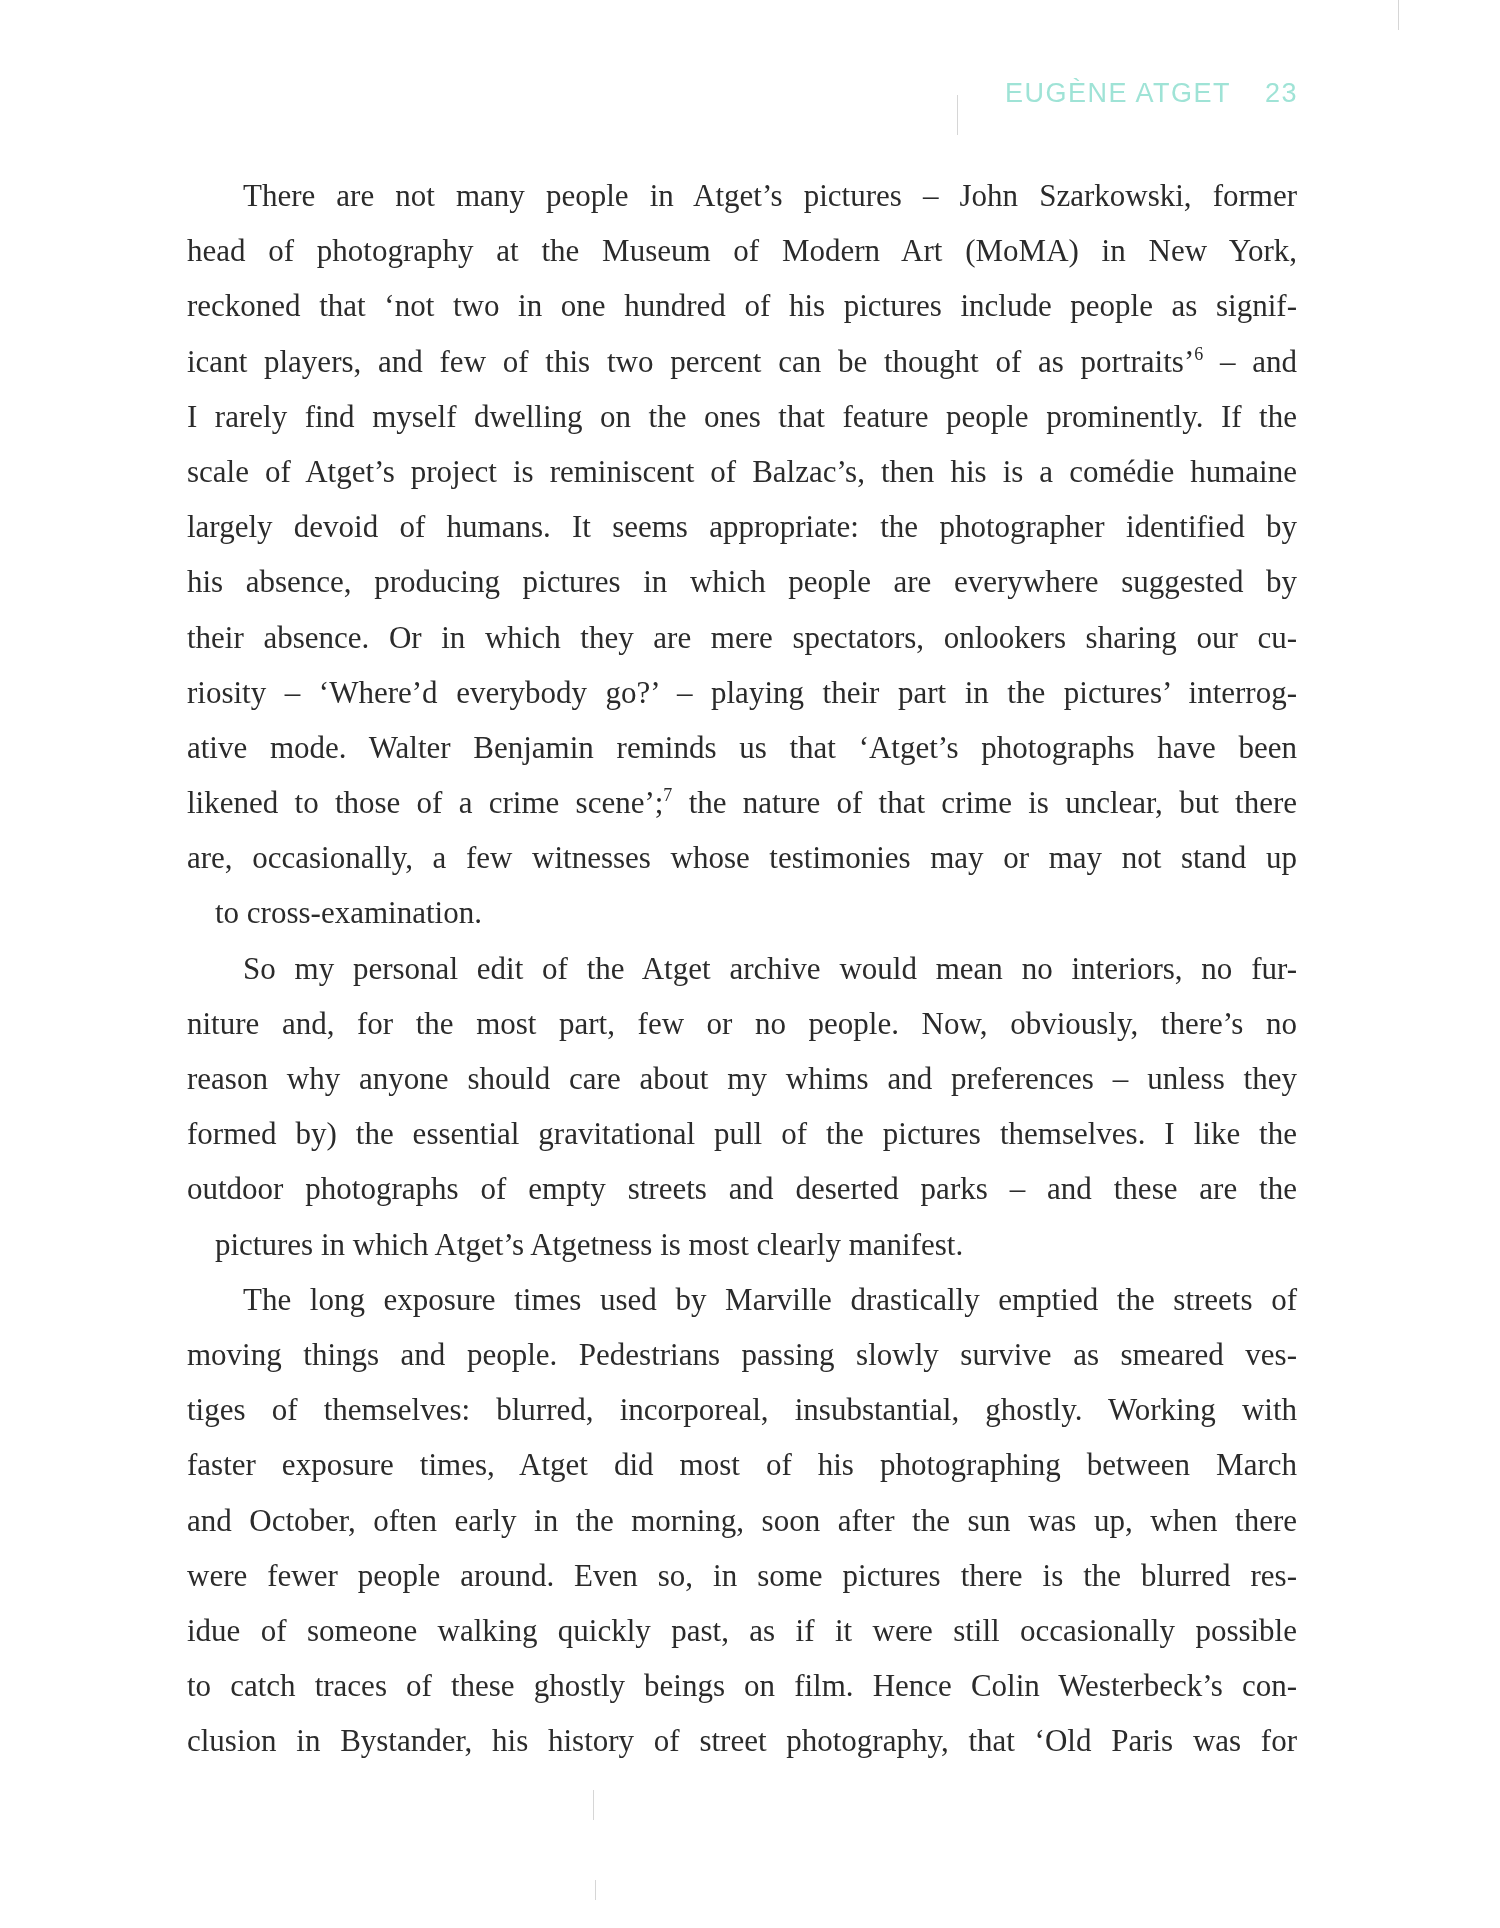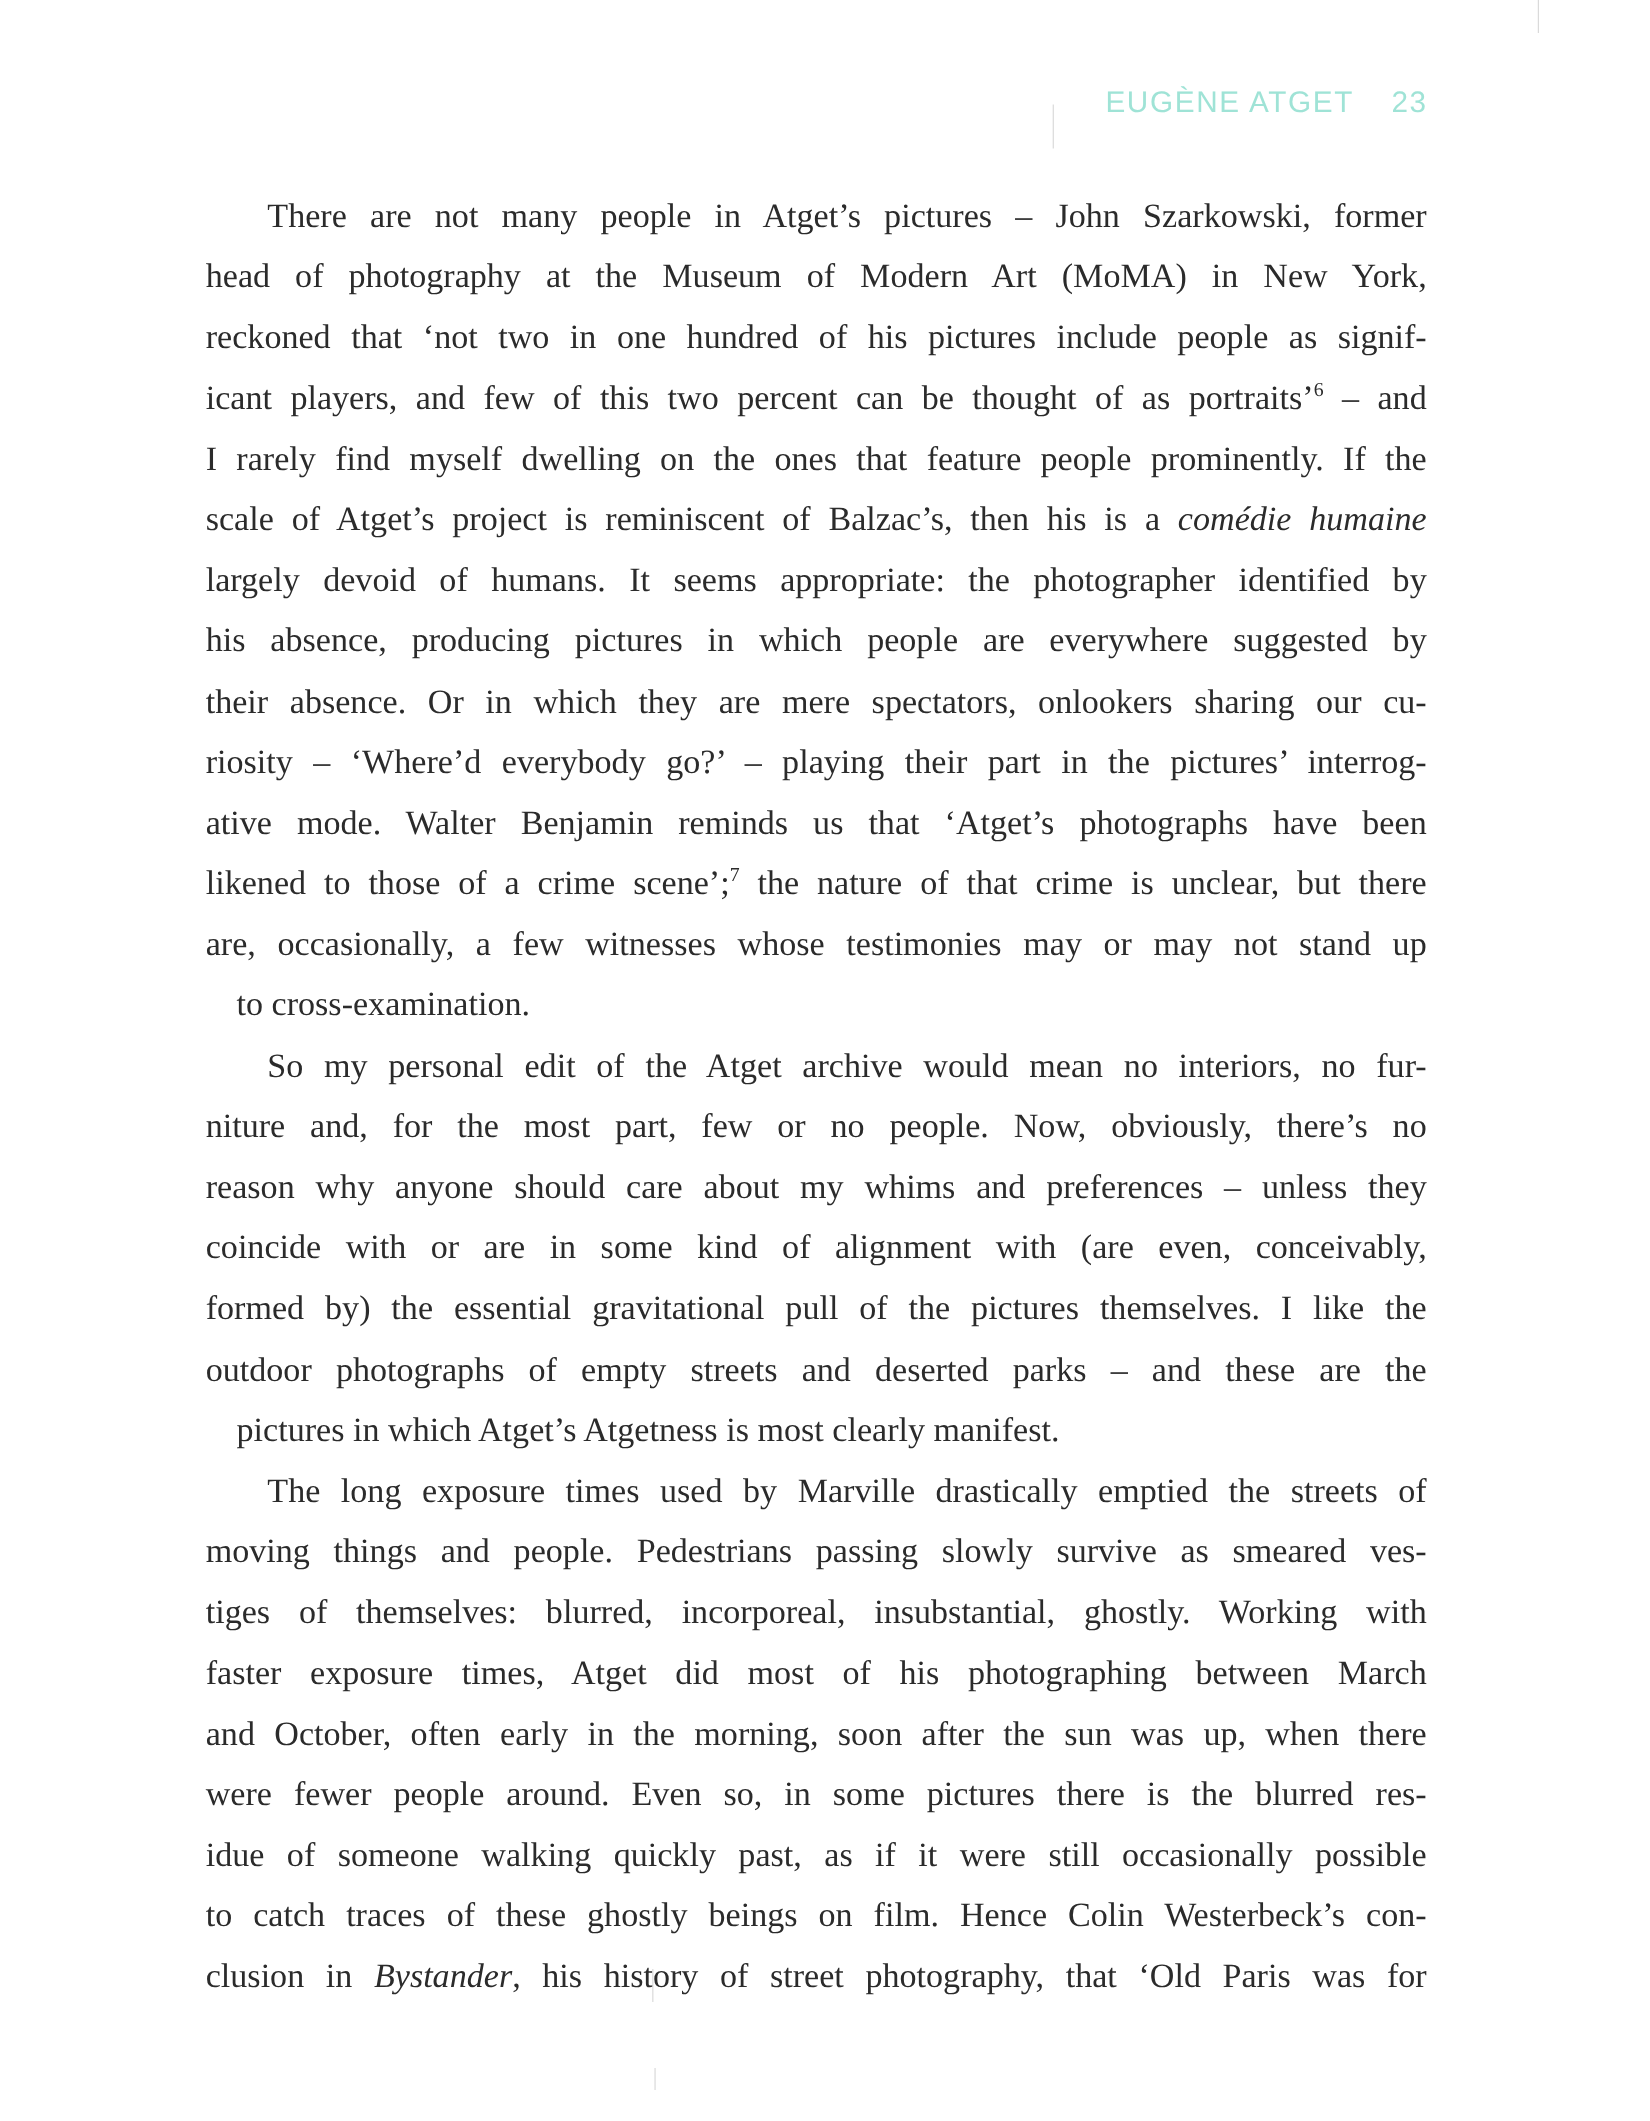--- a/index.html
+++ b/index.html
@@ -49,21 +49,21 @@
       text-align: justify;
       text-align-last: justify;
     }
     .line.last {
       text-align-last: left;
       margin-left: 28px;
     }
     .line.indent {
       padding-left: 56px;
     }
-    .ital { font-style: italic; }
+    .ital { }
     sup {
       font-size: 18px;
       line-height: 0;
       vertical-align: 12px;
     }
     .scan-mark {
       position: absolute;
       background: #d6d6d6;
       width: 1px;
     }
@@ -93,21 +93,20 @@
       <span class="line">ative mode. Walter Benjamin reminds us that ‘Atget’s photographs have been</span>
       <span class="line"><span>likened to those of a crime scene’;</span><sup>7</sup><span> the nature of that crime is unclear, but there</span></span>
       <span class="line">are, occasionally, a few witnesses whose testimonies may or may not stand up</span>
       <span class="line last">to cross-examination.</span>
     </div>
 
     <div>
       <span class="line indent">So my personal edit of the Atget archive would mean no interiors, no fur-</span>
       <span class="line">niture and, for the most part, few or no people. Now, obviously, there’s no</span>
       <span class="line">reason why anyone should care about my whims and preferences – unless they</span>
-      <span class="line">coincide with or are in some kind of alignment with (are even, conceivably,</span>
       <span class="line">formed by) the essential gravitational pull of the pictures themselves. I like the</span>
       <span class="line">outdoor photographs of empty streets and deserted parks – and these are the</span>
       <span class="line last">pictures in which Atget’s Atgetness is most clearly manifest.</span>
     </div>
 
     <div>
       <span class="line indent">The long exposure times used by Marville drastically emptied the streets of</span>
       <span class="line">moving things and people. Pedestrians passing slowly survive as smeared ves-</span>
       <span class="line">tiges of themselves: blurred, incorporeal, insubstantial, ghostly. Working with</span>
       <span class="line">faster exposure times, Atget did most of his photographing between March</span>

